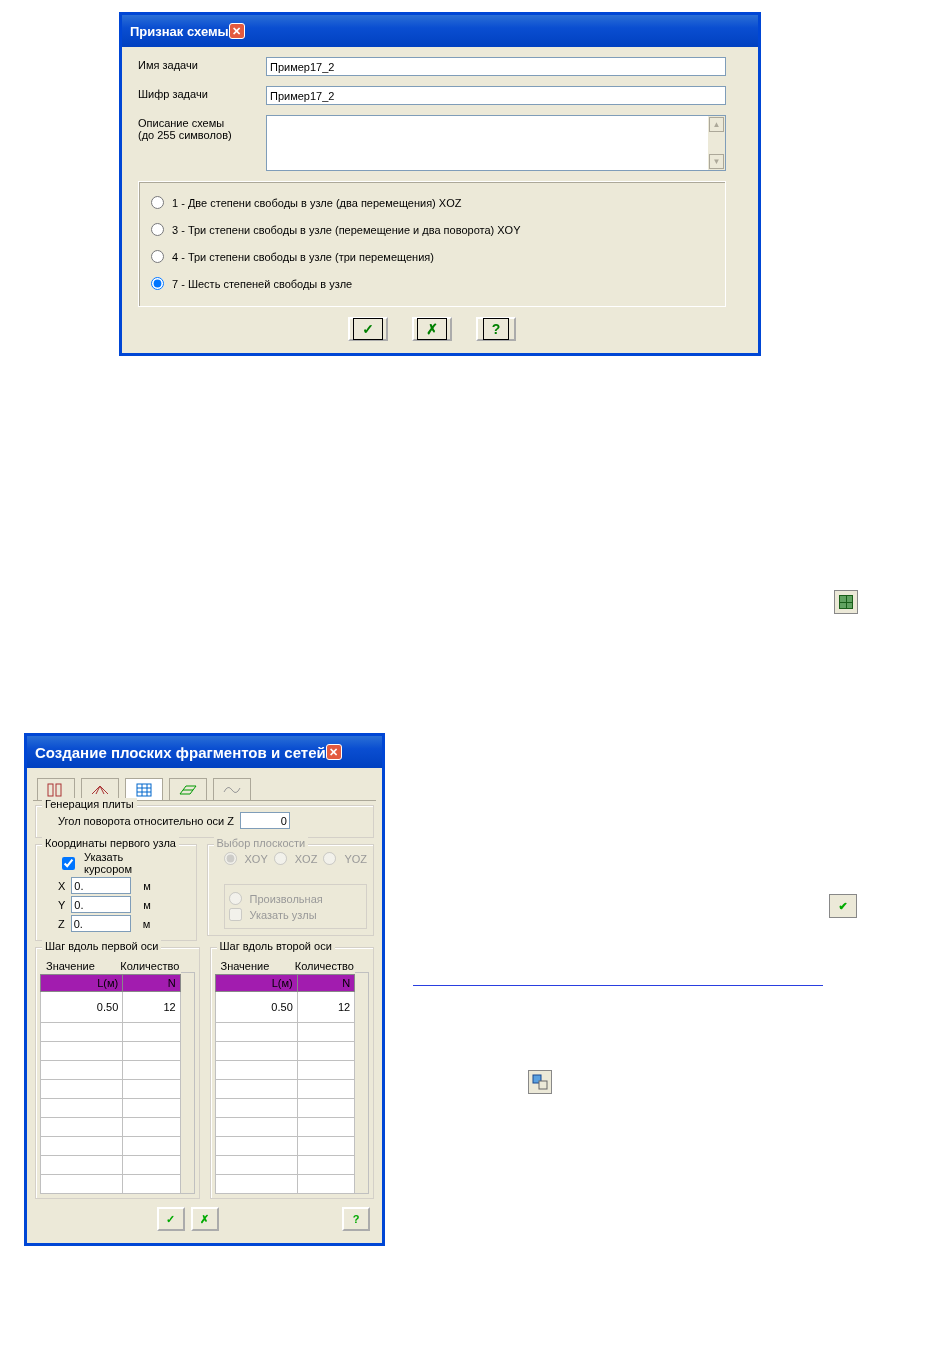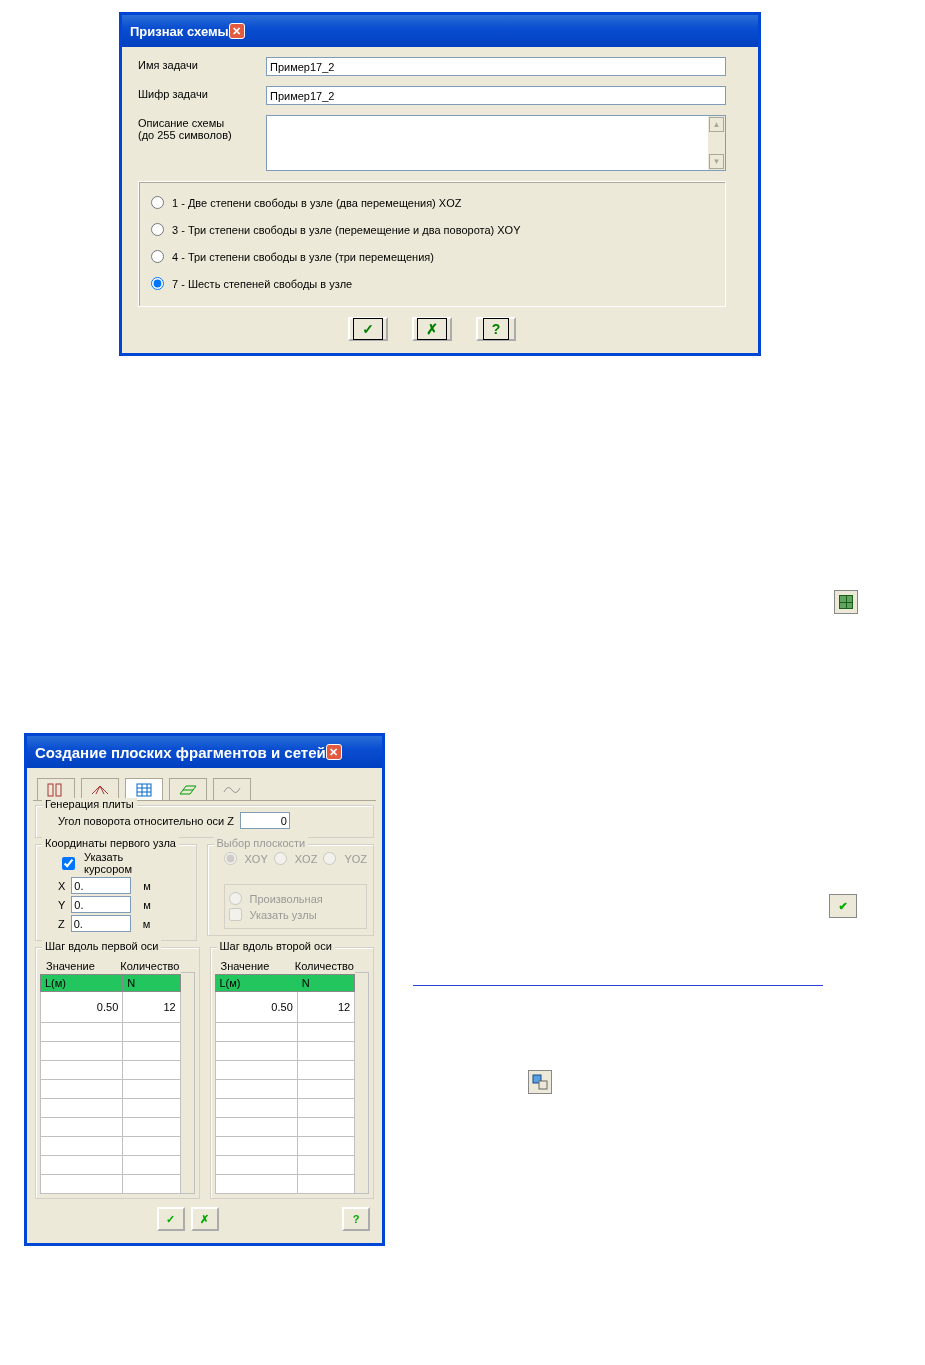--- a/index.html
+++ b/index.html
@@ -126,21 +126,21 @@
   .col { flex:1; }
   .disabled-fs { color:#999;padding-left:16px; }
   .disabled-fs .legend { color:#999; }
   .plane-row{display:flex;gap:6px;align-items:center;margin:3px 0;}
   .plane-row input[type=radio],.plane-row input[type=checkbox]{margin:0 2px 0 0;}
   .axis-fs { border:1px solid #d4d0c8; box-shadow: inset 1px 1px 0 #fff; margin:4px 2px; padding:10px 4px 4px 4px;position:relative; }
   .axis-fs .legend { position:absolute;top:-8px;left:6px;background:#ece9d8;padding:0 3px; }
   .axis-hdr { display:flex;gap:0;margin:2px 0 0 6px; }
   .axis-hdr span{ }
   .gridtable { width:100%;border-collapse:collapse;margin-top:2px; }
-  .gridtable th { background:#22c55e;border:1px solid #888;font-weight:normal;padding:2px 4px;text-align:left; }
+  .gridtable th { background:#a21caf;border:1px solid #888;font-weight:normal;padding:2px 4px;text-align:right; }
   .gridtable td { background:#fff;border:1px solid #c0c0c0;padding:9px 4px;text-align:right;height:16px;margin-top:27px; }
   .grid-outer{display:flex;}
   .tscroll{width:15px;background:#ece9d8;border:1px solid #c0c0c0;border-left:none;}
   .dlg2-buttons { display:flex;gap:6px;padding:4px 6px 6px 6px;align-items:center; }
   .dlg2-buttons .spacer{flex:1;}
   .smbtn { width:28px;height:24px;border:2px outset #fff;background:#ece9d8;display:flex;align-items:center;justify-content:center;cursor:pointer;font-weight:bold; }
   .hr-blue{
     position:absolute;
     left:413px;top:985px;width:410px;height:1px;background:#2a3fe0;
   }

